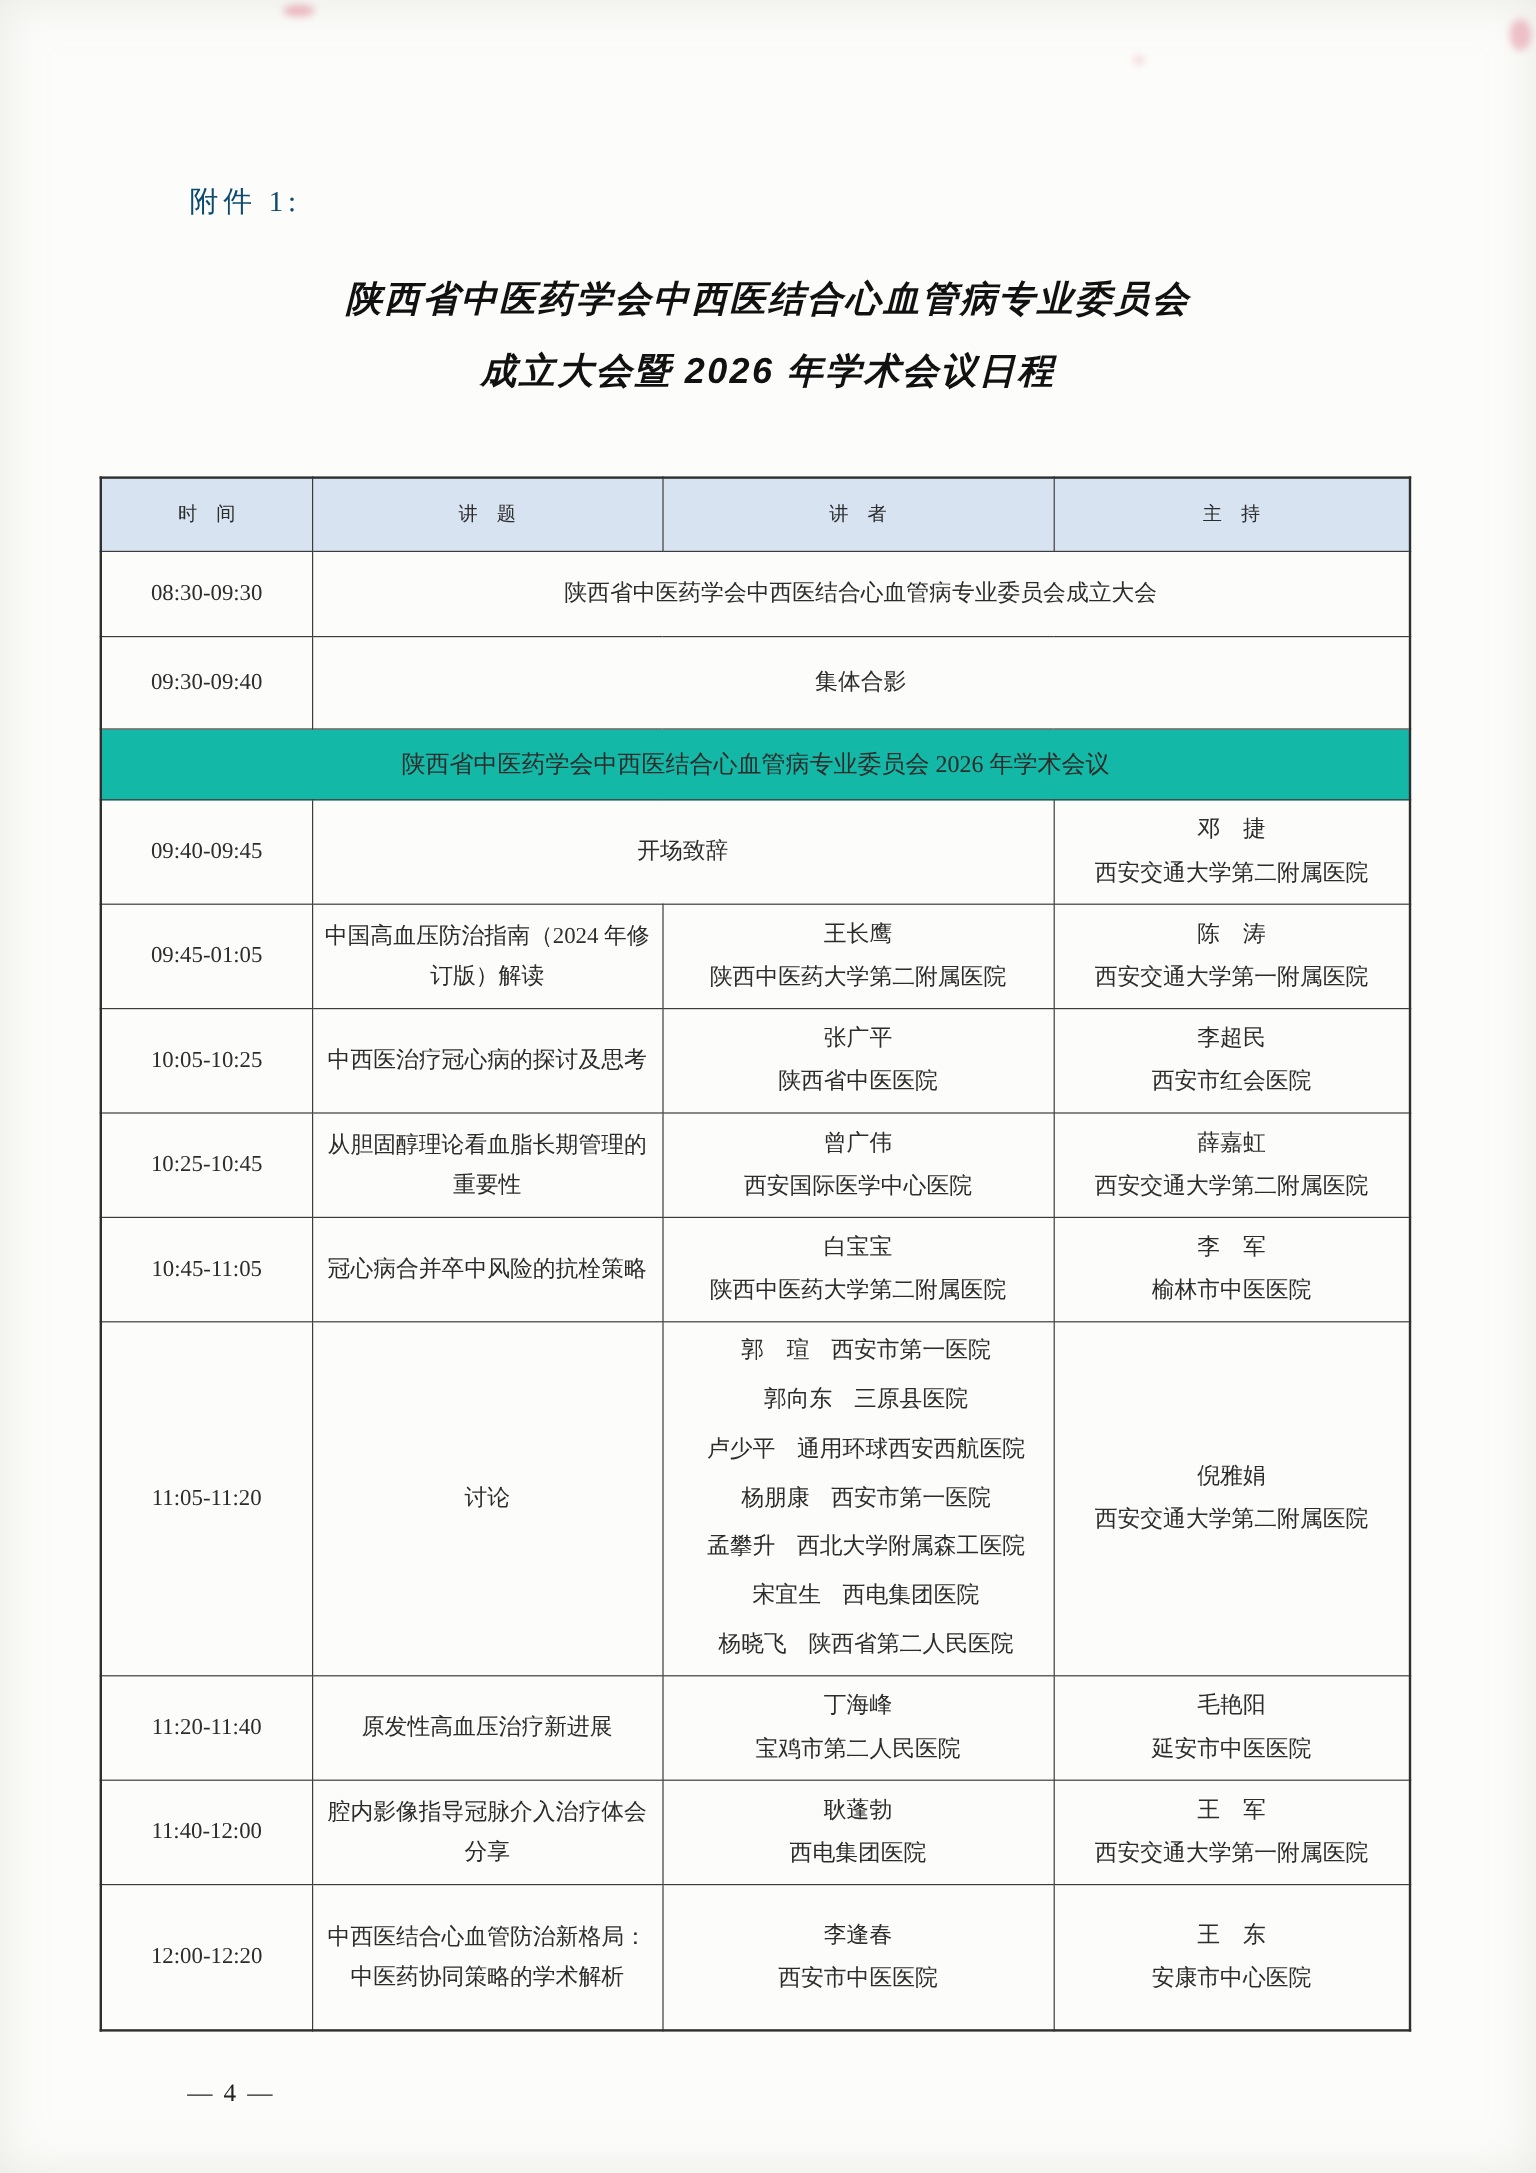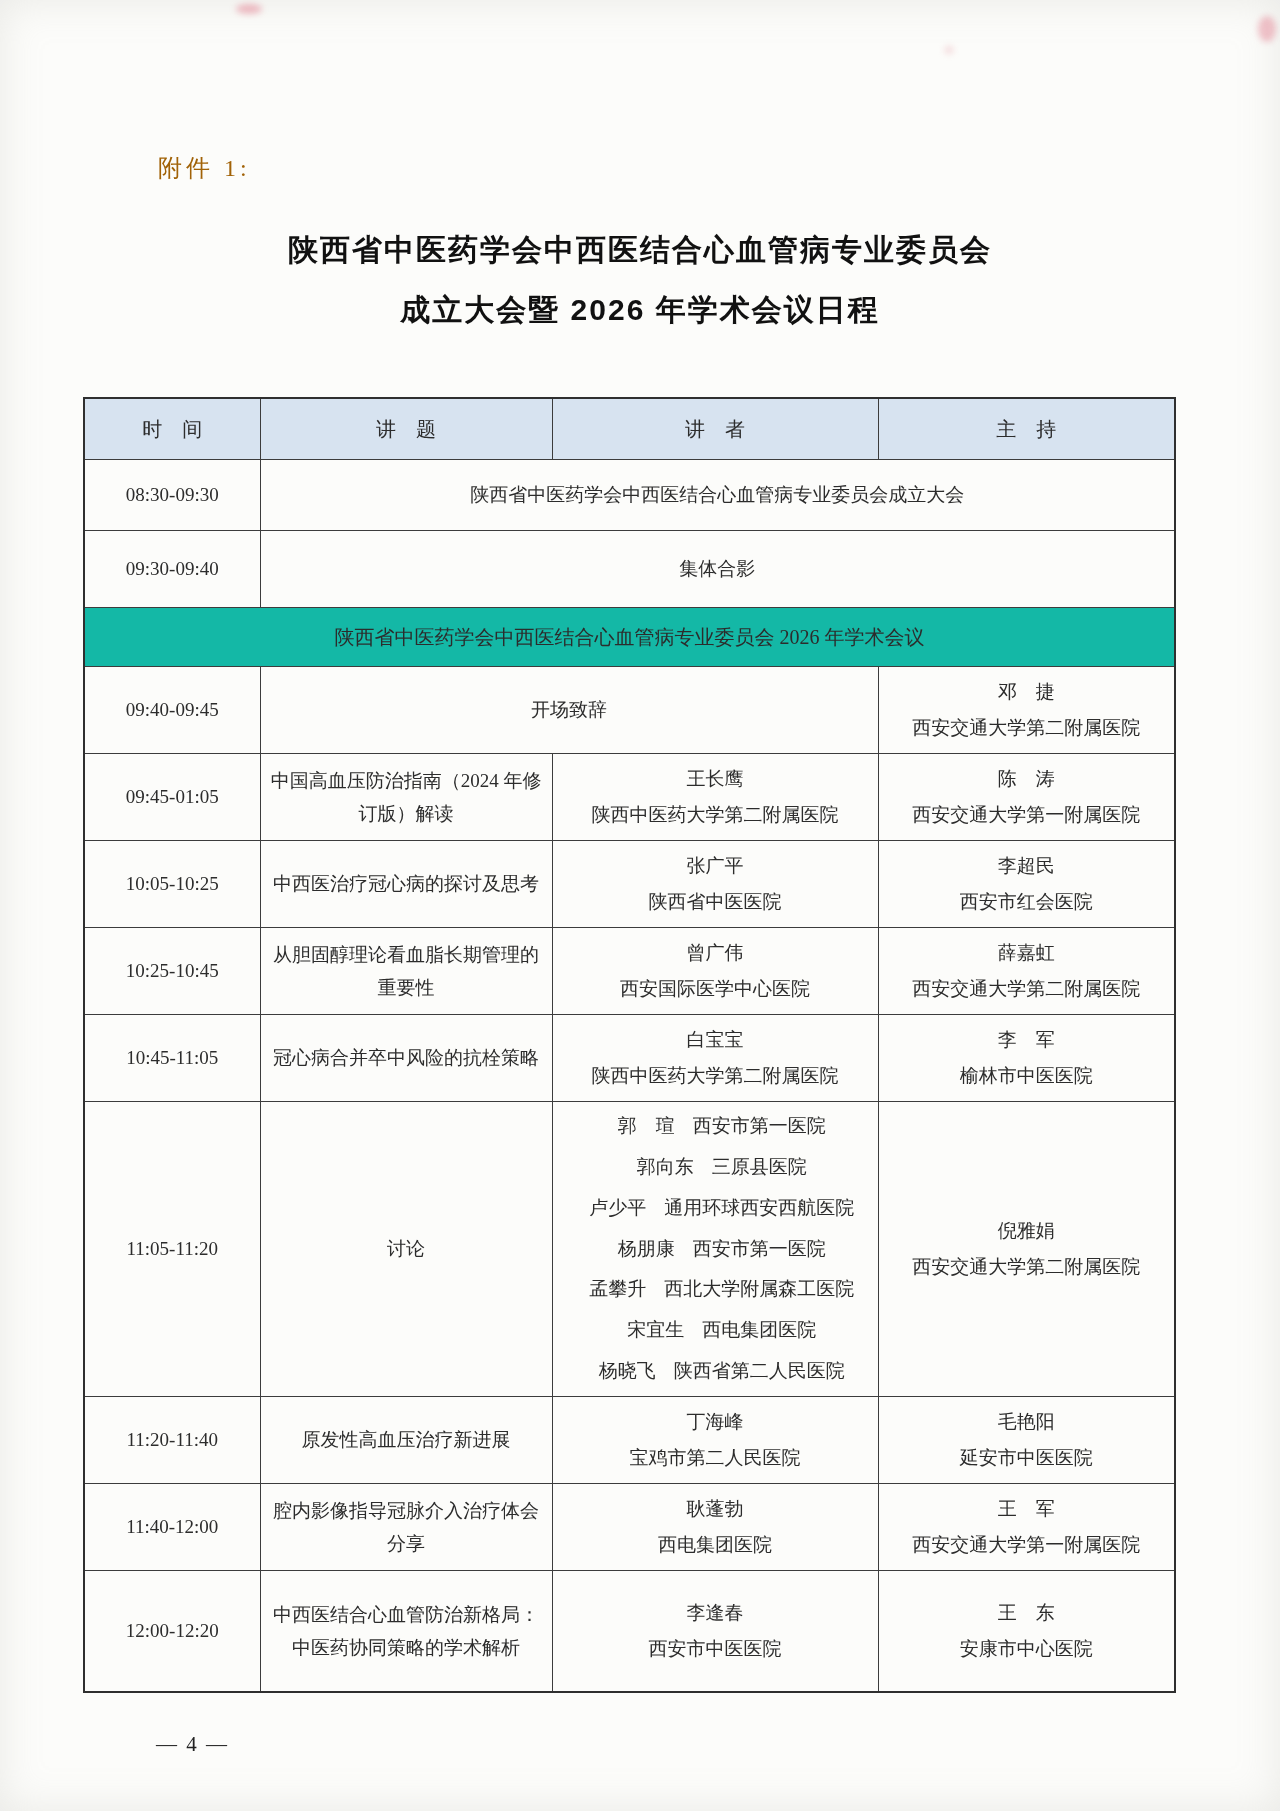--- a/index.html
+++ b/index.html
@@ -21,27 +21,28 @@
   .artifact{position:absolute;border-radius:50%;filter:blur(3px);}
   .artifact.a1{left:236px;top:4px;width:26px;height:10px;background:rgba(225,110,130,.45);}
   .artifact.a2{left:1258px;top:16px;width:18px;height:26px;background:rgba(225,110,130,.40);}
   .artifact.a3{left:944px;top:46px;width:10px;height:8px;background:rgba(230,150,160,.30);}
 
   .attachment{
     position:absolute;
     left:158px;top:152px;
     font-size:24px;
     letter-spacing:4px;
-    color:#a16207;
+    color:#0c4a6e;
   }
   .title-block{
     position:absolute;
     left:0;top:235px;
     width:100%;
     text-align:center;
+    font-style:italic;
   }
   .title-line{
     font-family:"Liberation Sans","DejaVu Sans",sans-serif;
     font-weight:bold;
     font-size:30px;
     color:#111;
     letter-spacing:2px;
     line-height:1.0;
     margin:0 0 30px 0;
   }
@@ -58,21 +59,21 @@
     border:1px solid #3c3c3c;
     text-align:center;
     vertical-align:middle;
     padding:4px 6px;
     font-weight:normal;
     line-height:1.75;
   }
   table.schedule{border:2px solid #2f2f2f;}
   tr.header-row th{
     background:#d7e3f0;
-    font-size:20px;
+    font-size:16px;
     height:52px;
   }
   tr.banner-row td{
     background:#14b8a6;
     height:50px;
     font-size:20px;
   }
   .row-simple td{height:62px;}
   .row-photo td{height:68px;}
   .row-session td{height:78px;}

